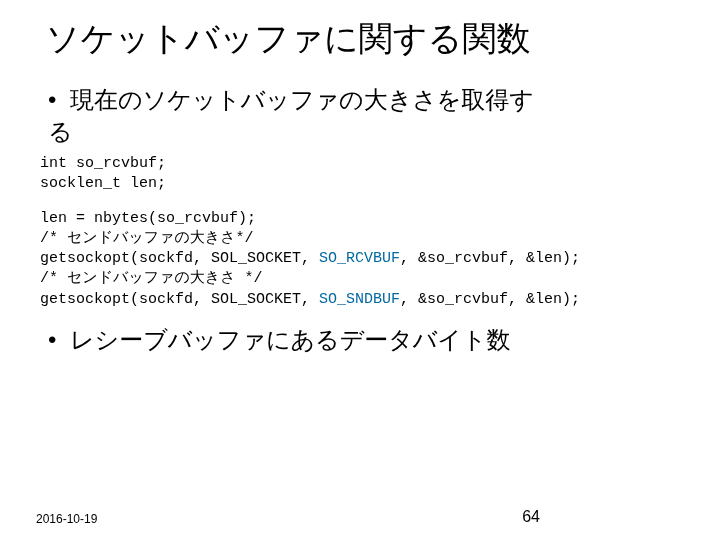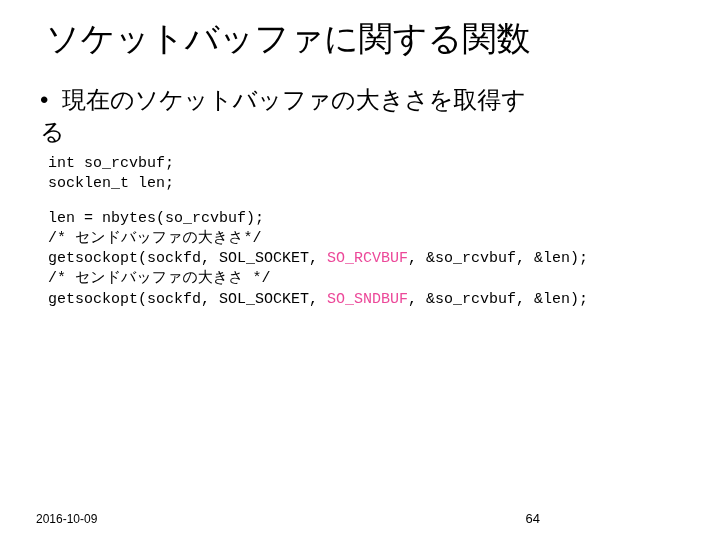--- a/index.html
+++ b/index.html
@@ -22,46 +22,46 @@
   }
   .title {
     font-size: 34px;
     font-weight: 400;
     text-align: center;
     margin: 4px 0 22px 0;
     letter-spacing: 0px;
   }
   .bullet {
     font-size: 24px;
-    margin: 8px 0 6px 4px;
+    margin: 8px 0 6px 12px;
   }
   .bullet .dot {
     display: inline-block;
     width: 22px;
   }
   .code {
     font-family: "Consolas", "Menlo", "Courier New", monospace;
     font-size: 15px;
     line-height: 1.35;
     white-space: pre;
-    margin: 2px 0 14px 12px;
+    margin: 2px 0 14px 4px;
   }
-  .red { color: #ec4899; }
+  .red { color: #0369a1; }
   .footer {
     position: absolute;
     left: 36px;
     bottom: 14px;
     font-size: 12px;
     color: #000;
   }
   .pagenum {
     position: absolute;
     right: 36px;
     bottom: 14px;
-    font-size: 13px;
+    font-size: 16px;
     color: #000;
   }
 </style>
 </head>
 <body>
 
 <div class="slide">
 
   <div class="title">ソケットバッファに関する関数</div>
 
@@ -71,18 +71,21 @@
 
   <div class="code">int so_rcvbuf;
 socklen_t len;</div>
 
   <div class="code"><span>len = nbytes(so_rcvbuf);</span>
 <span>/* センドバッファの大きさ*/</span>
 <span>getsockopt(sockfd, SOL_SOCKET, </span><span class="red">SO_RCVBUF</span><span>, &amp;so_rcvbuf, &amp;len);</span>
 <span>/* センドバッファの大きさ */</span>
 <span>getsockopt(sockfd, SOL_SOCKET, </span><span class="red">SO_SNDBUF</span><span>, &amp;so_rcvbuf, &amp;len);</span></div>
 
+  <div class="bullet">
+    <span class="dot">•</span><span>レシーブバッファにあるデータバイト数</span>
+  </div>
 
 
-  <div class="footer">2016-10-09</div>
+  <div class="footer">2016-10-19</div>
   <div class="pagenum">64</div>
 
 </div>
 
 </body></html>

